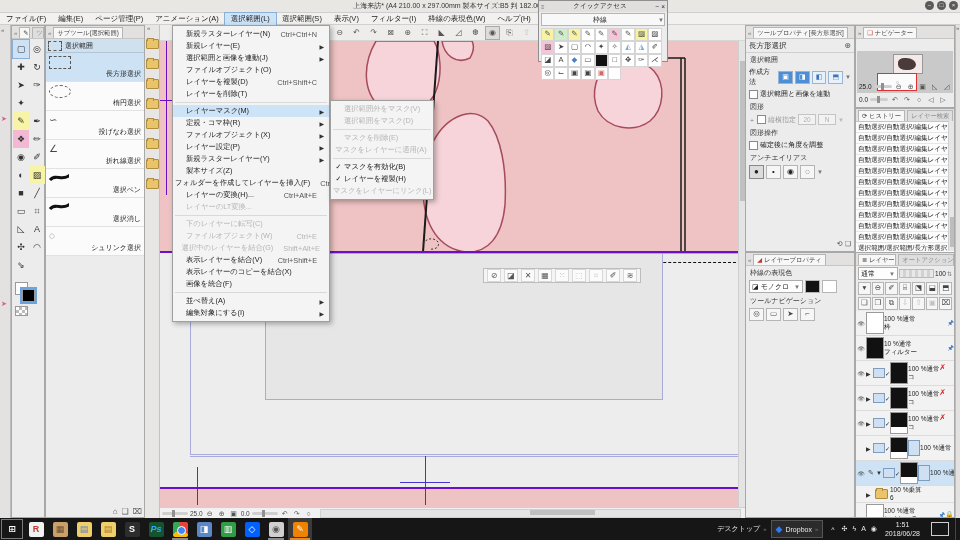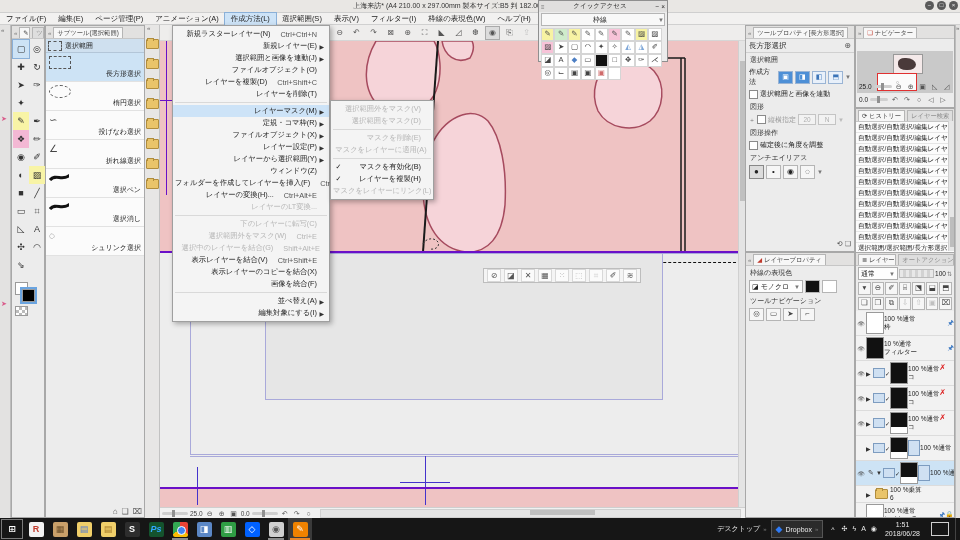--- a/index.html
+++ b/index.html
@@ -67,21 +67,21 @@
   .vscroll{left:578px;top:0;width:7px;height:466px;background:#e4e4e4;border-left:1px solid #d0d0d0;}
   .vthumb{left:1px;top:20px;width:5px;height:140px;background:#c0c0c0;}
   
   .launcher{left:483px;top:268px;width:158px;height:15px;background:#f4f4f4;border:1px solid #bdbdbd;display:flex;align-items:center;padding:0 3px;gap:3px;}
   .ln-ico{width:13px;height:11px;font-size:8px;line-height:11px;text-align:center;color:#555;border:1px solid #d8d8d8;background:#fbfbfb;}
   .ln-ico.disabled{color:#c5c5c5;}
   
   .menupanel{background:#f4f4f4;border:1px solid #9f9f9f;box-shadow:2px 2px 5px rgba(0,0,0,.3);padding:2px 0;z-index:50;}
   .mi{height:12px;display:flex;align-items:center;font-size:7.3px;padding:0 5px 0 2px;white-space:nowrap;}
   .mi .chk{width:11px;text-align:center;font-size:7px;}
-  .mi .lbl{flex:1;text-align:right;}
+  .mi .lbl{flex:1;}
   .mi .sc{margin-left:10px;color:#555;}
   .mi .arr{width:7px;text-align:right;font-size:6px;color:#333;}
   .mi.dis,.mi.dis .sc,.mi.dis .arr{color:#b5b5b5;}
   .mi.hl{background:#cde3f7;}
   .msep{height:1px;background:#d9d9d9;margin:2px 2px;}
   
   .qa{left:538px;top:0px;width:130px;height:62px;background:#ececec;border:1px solid #8f8f8f;z-index:40;}
   .qa-title{height:11px;background:#e0dfde;display:flex;align-items:center;font-size:6.5px;padding:0 2px;}
   .qa-title .t{flex:1;text-align:center;}
   .qa-combo{height:11px;margin:1px 2px;background:#f8f8f8;border:1px solid #b5b5b5;display:flex;align-items:center;font-size:7px;}
@@ -142,21 +142,21 @@
     <span class="wc">□</span>
     <span class="wc">×</span>
   </div>
 </div>
 
 <div class="abs menubar" id="menubar">
     <span class="menu-item">ファイル(F)</span>
     <span class="menu-item">編集(E)</span>
     <span class="menu-item">ページ管理(P)</span>
     <span class="menu-item">アニメーション(A)</span>
-    <span class="menu-item active">作成方法(L)</span>
+    <span class="menu-item active">選択範囲(L)</span>
     <span class="menu-item">選択範囲(S)</span>
     <span class="menu-item">表示(V)</span>
     <span class="menu-item">フィルター(I)</span>
     <span class="menu-item">枠線の表現色(W)</span>
     <span class="menu-item">ヘルプ(H)</span>
   </div>
 
 <div class="abs commandbar" id="commandbar">
     <span class="cb-ico">⊖</span>
     <span class="cb-ico">↶</span>
@@ -408,26 +408,26 @@
       <span class="lbl">ファイルオブジェクト(X)</span>
       <span class="arr">▶</span>
     </div>
     <div class="mi">
       <span class="chk"></span>
       <span class="lbl">レイヤー設定(P)</span>
       <span class="arr">▶</span>
     </div>
     <div class="mi">
       <span class="chk"></span>
-      <span class="lbl">レイヤーから選択範囲(Y)</span>
+      <span class="lbl">新規ラスターレイヤー(Y)</span>
       <span class="arr">▶</span>
     </div>
     <div class="mi">
       <span class="chk"></span>
-      <span class="lbl">ウィンドウ(Z)</span>
+      <span class="lbl">製本サイズ(Z)</span>
       <span class="arr"></span>
     </div>
     <div class="mi">
       <span class="chk"></span>
       <span class="lbl">フォルダーを作成してレイヤーを挿入(F)</span>
       <span class="sc">Ctrl+G</span>
       <span class="arr"></span>
     </div>
     <div class="mi">
       <span class="chk"></span>
@@ -441,21 +441,21 @@
       <span class="arr"></span>
     </div>
     <div class="msep"></div>
     <div class="mi dis">
       <span class="chk"></span>
       <span class="lbl">下のレイヤーに転写(C)</span>
       <span class="arr"></span>
     </div>
     <div class="mi dis">
       <span class="chk"></span>
-      <span class="lbl">選択範囲外をマスク(W)</span>
+      <span class="lbl">ファイルオブジェクト(W)</span>
       <span class="sc">Ctrl+E</span>
       <span class="arr"></span>
     </div>
     <div class="mi dis">
       <span class="chk"></span>
       <span class="lbl">選択中のレイヤーを結合(G)</span>
       <span class="sc">Shift+Alt+E</span>
       <span class="arr"></span>
     </div>
     <div class="mi">

